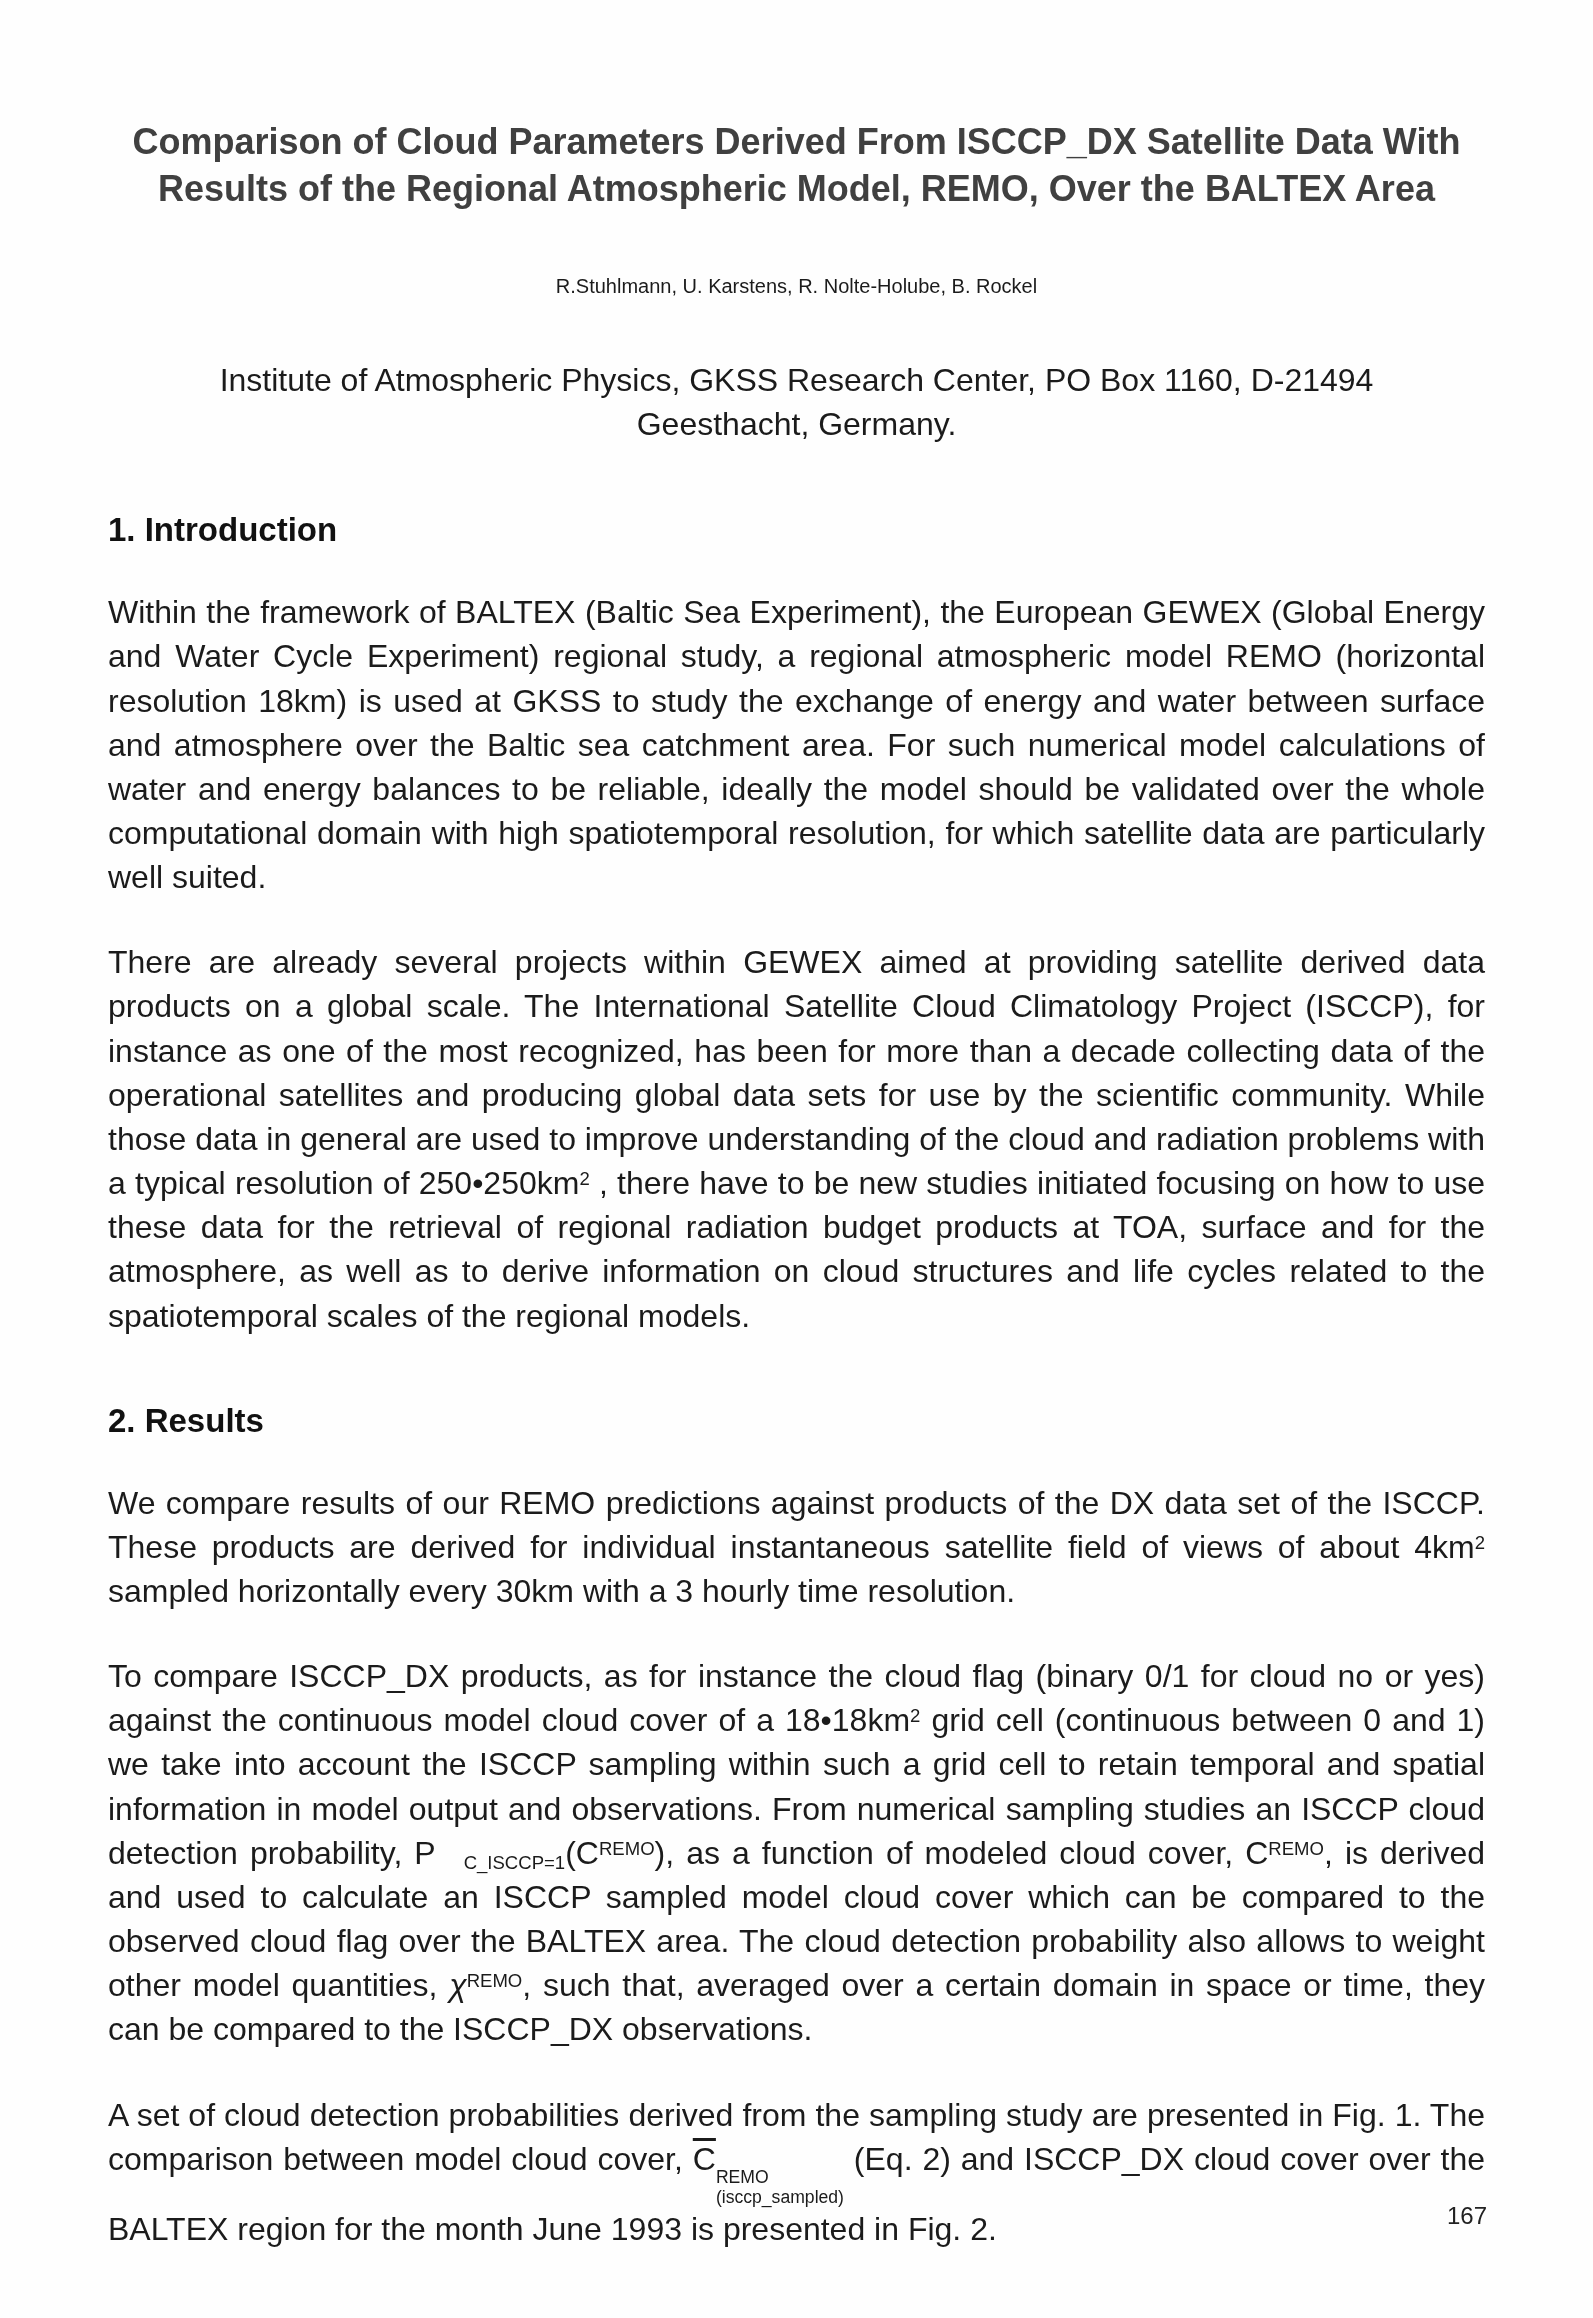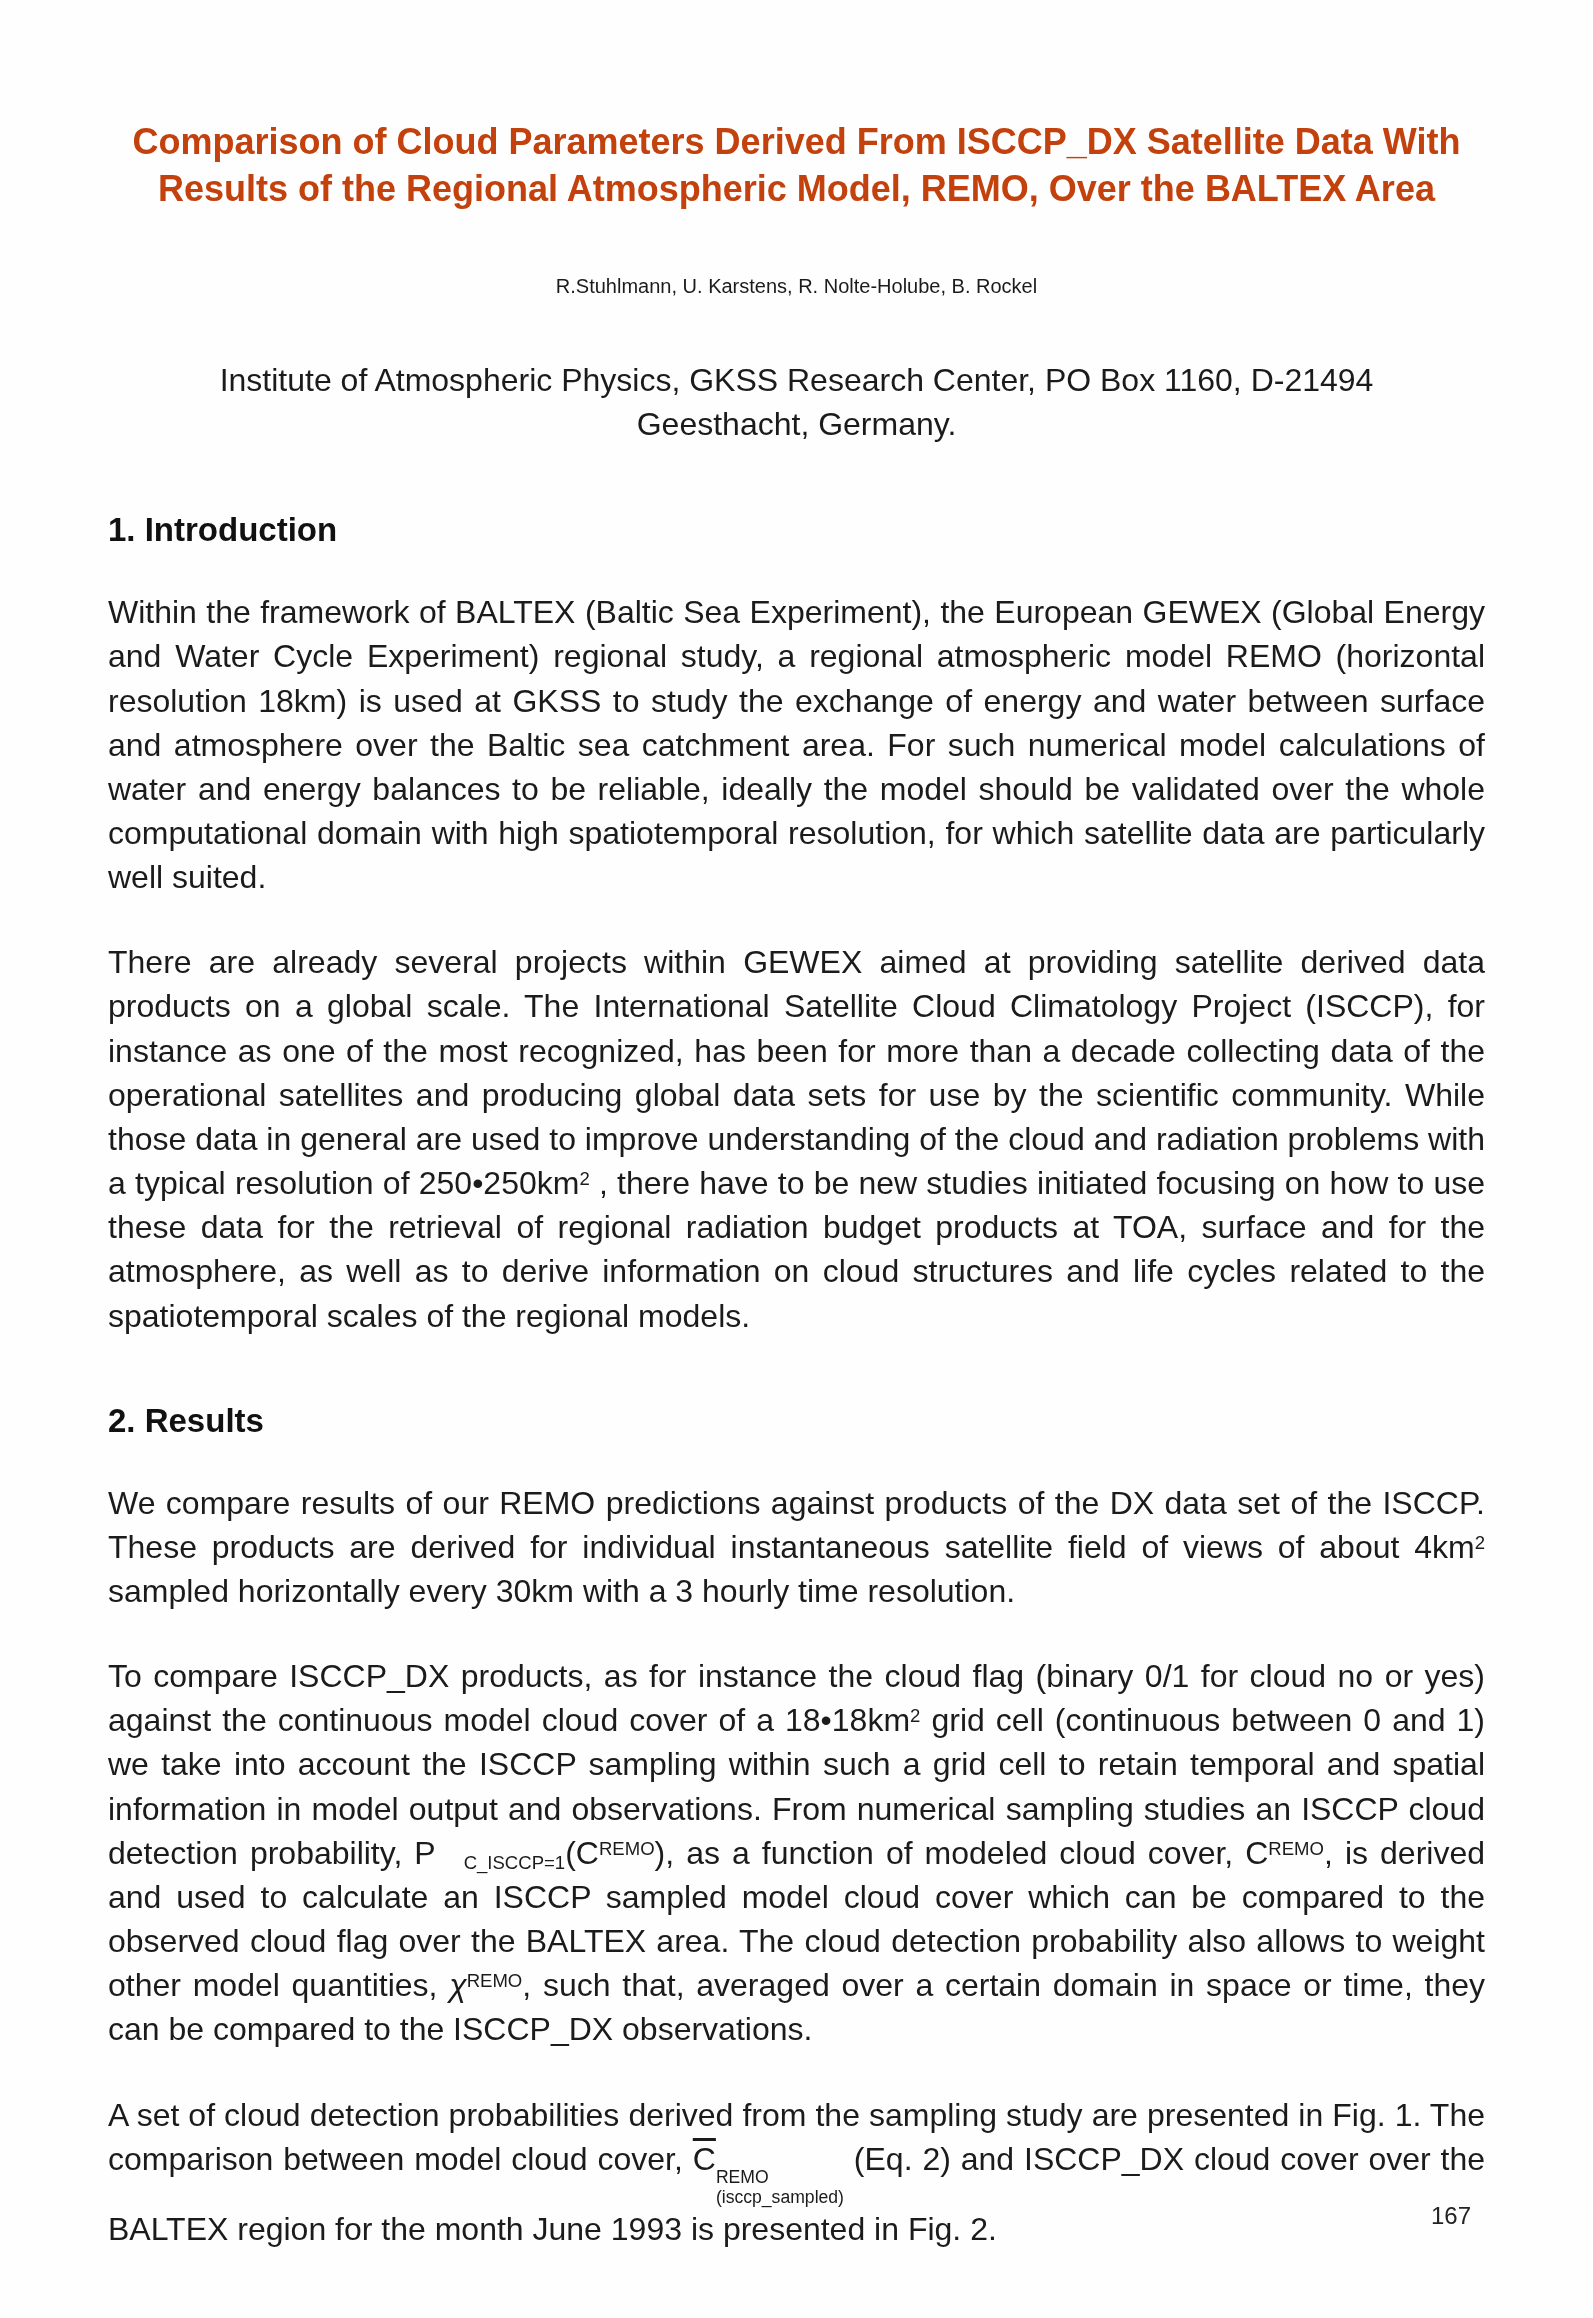--- a/index.html
+++ b/index.html
@@ -18,21 +18,21 @@
     padding: 119px 108px 0 108px;
     overflow: hidden;
   }
   .title {
     margin: 0 auto;
     max-width: 1402px;
     font-size: 36px;
     font-weight: 700;
     line-height: 1.3;
     text-align: center;
-    color: #c2410c;
+    color: #404040;
   }
   .authors {
     margin: 62px 0 0 0;
     font-size: 20px;
     text-align: center;
   }
   .affiliation {
     margin: 60px auto 0 auto;
     max-width: 1243px;
     font-size: 32px;
@@ -64,21 +64,21 @@
     display: inline-flex;
     flex-direction: column;
     align-items: flex-start;
     font-size: 0.55em;
     line-height: 1.15;
     vertical-align: -0.75em;
   }
   .page-number {
     position: absolute;
     top: 2202px;
-    right: 122px;
+    right: 106px;
     font-size: 24px;
     color: #222;
   }
 </style>
 </head>
 <body>
 
 <div class="page">
 
   <h1 class="title">Comparison of Cloud Parameters Derived From ISCCP_DX Satellite Data With Results of the Regional Atmospheric Model, REMO, Over the BALTEX Area</h1>

